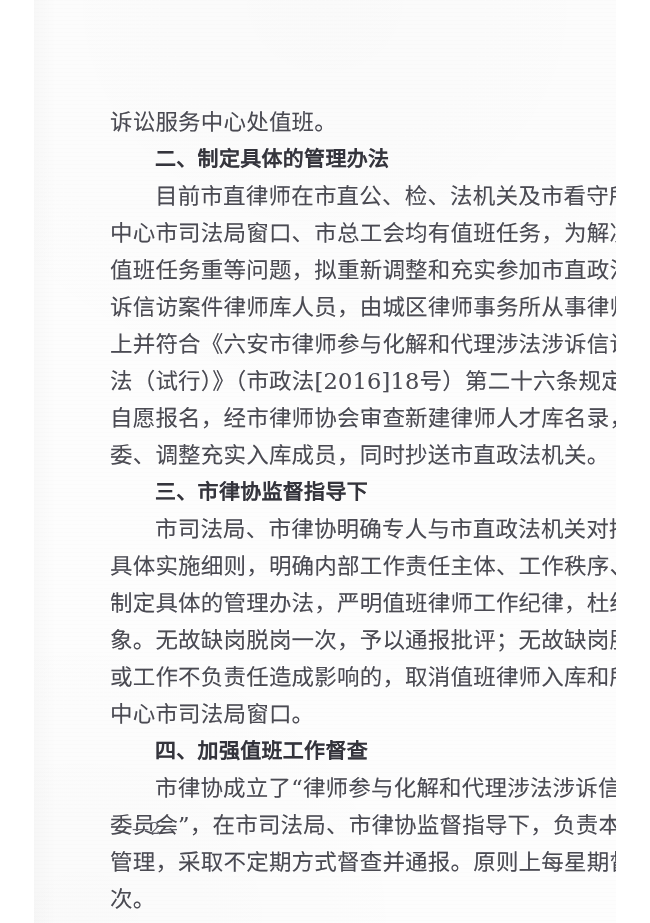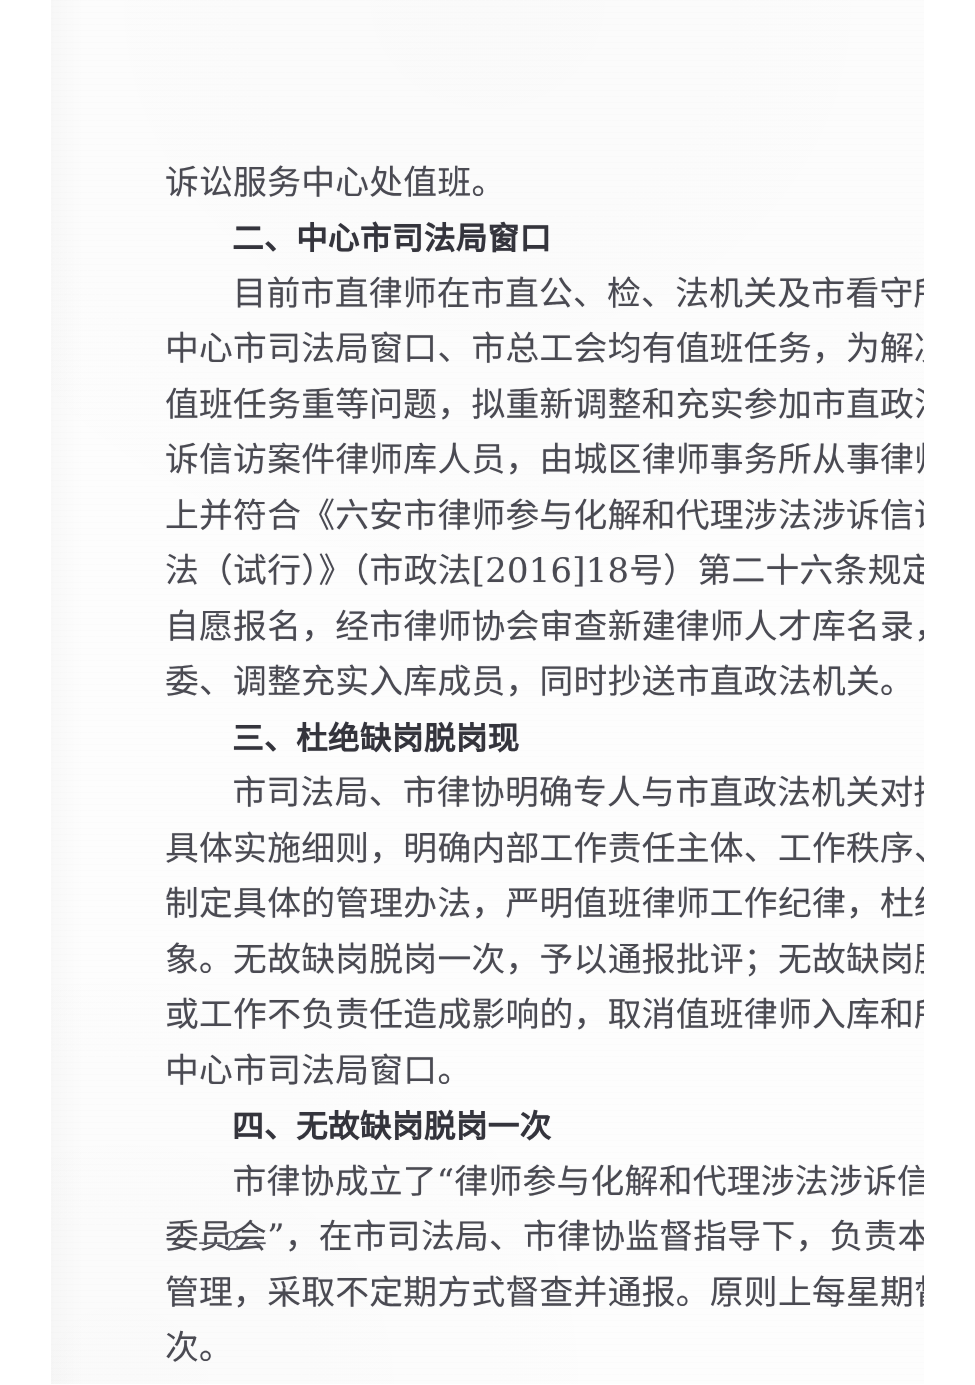--- a/index.html
+++ b/index.html
@@ -91,39 +91,39 @@
 </head>
 <body>
 
 <div class="page">
   <div class="paper-tint"></div>
 
   <div class="text-body">
 
     <div class="line">诉讼服务中心处值班。</div>
 
-    <div class="heading">二、中心市司法局窗口</div>
+    <div class="heading">二、制定具体的管理办法</div>
     <div class="line indent">目前市直律师在市直公、检、法机关及市看守所、政务服务</div>
     <div class="line">中心市司法局窗口、市总工会均有值班任务，为解决值班人员少、</div>
     <div class="line">值班任务重等问题，拟重新调整和充实参加市直政法机关涉法涉</div>
     <div class="line">诉信访案件律师库人员，由城区律师事务所从事律师工作三年以</div>
     <div class="line">上并符合《六安市律师参与化解和代理涉法涉诉信访案件实施办</div>
     <div class="line">法（试行）》（市政法[2016]18号）第二十六条规定条件的律师</div>
     <div class="line">自愿报名，经市律师协会审查新建律师人才库名录，报市委政法</div>
     <div class="line">委、调整充实入库成员，同时抄送市直政法机关。</div>
 
-    <div class="heading">三、杜绝缺岗脱岗现</div>
+    <div class="heading">三、市律协监督指导下</div>
     <div class="line indent">市司法局、市律协明确专人与市直政法机关对接，协助出台</div>
     <div class="line">具体实施细则，明确内部工作责任主体、工作秩序、工作要求，</div>
     <div class="line">制定具体的管理办法，严明值班律师工作纪律，杜绝缺岗脱岗现</div>
     <div class="line">象。无故缺岗脱岗一次，予以通报批评；无故缺岗脱岗两次以上</div>
     <div class="line">或工作不负责任造成影响的，取消值班律师入库和所在律所当年</div>
     <div class="line">中心市司法局窗口。</div>
 
-    <div class="heading">四、无故缺岗脱岗一次</div>
+    <div class="heading">四、加强值班工作督查</div>
     <div class="line indent">市律协成立了“律师参与化解和代理涉法涉诉信访案件专门</div>
     <div class="line">委员会”，在市司法局、市律协监督指导下，负责本项工作日常</div>
     <div class="line">管理，采取不定期方式督查并通报。原则上每星期督查不少于两</div>
     <div class="line">次。</div>
 
   </div>
 
   <div class="footer">—2—</div>
 </div>
 

